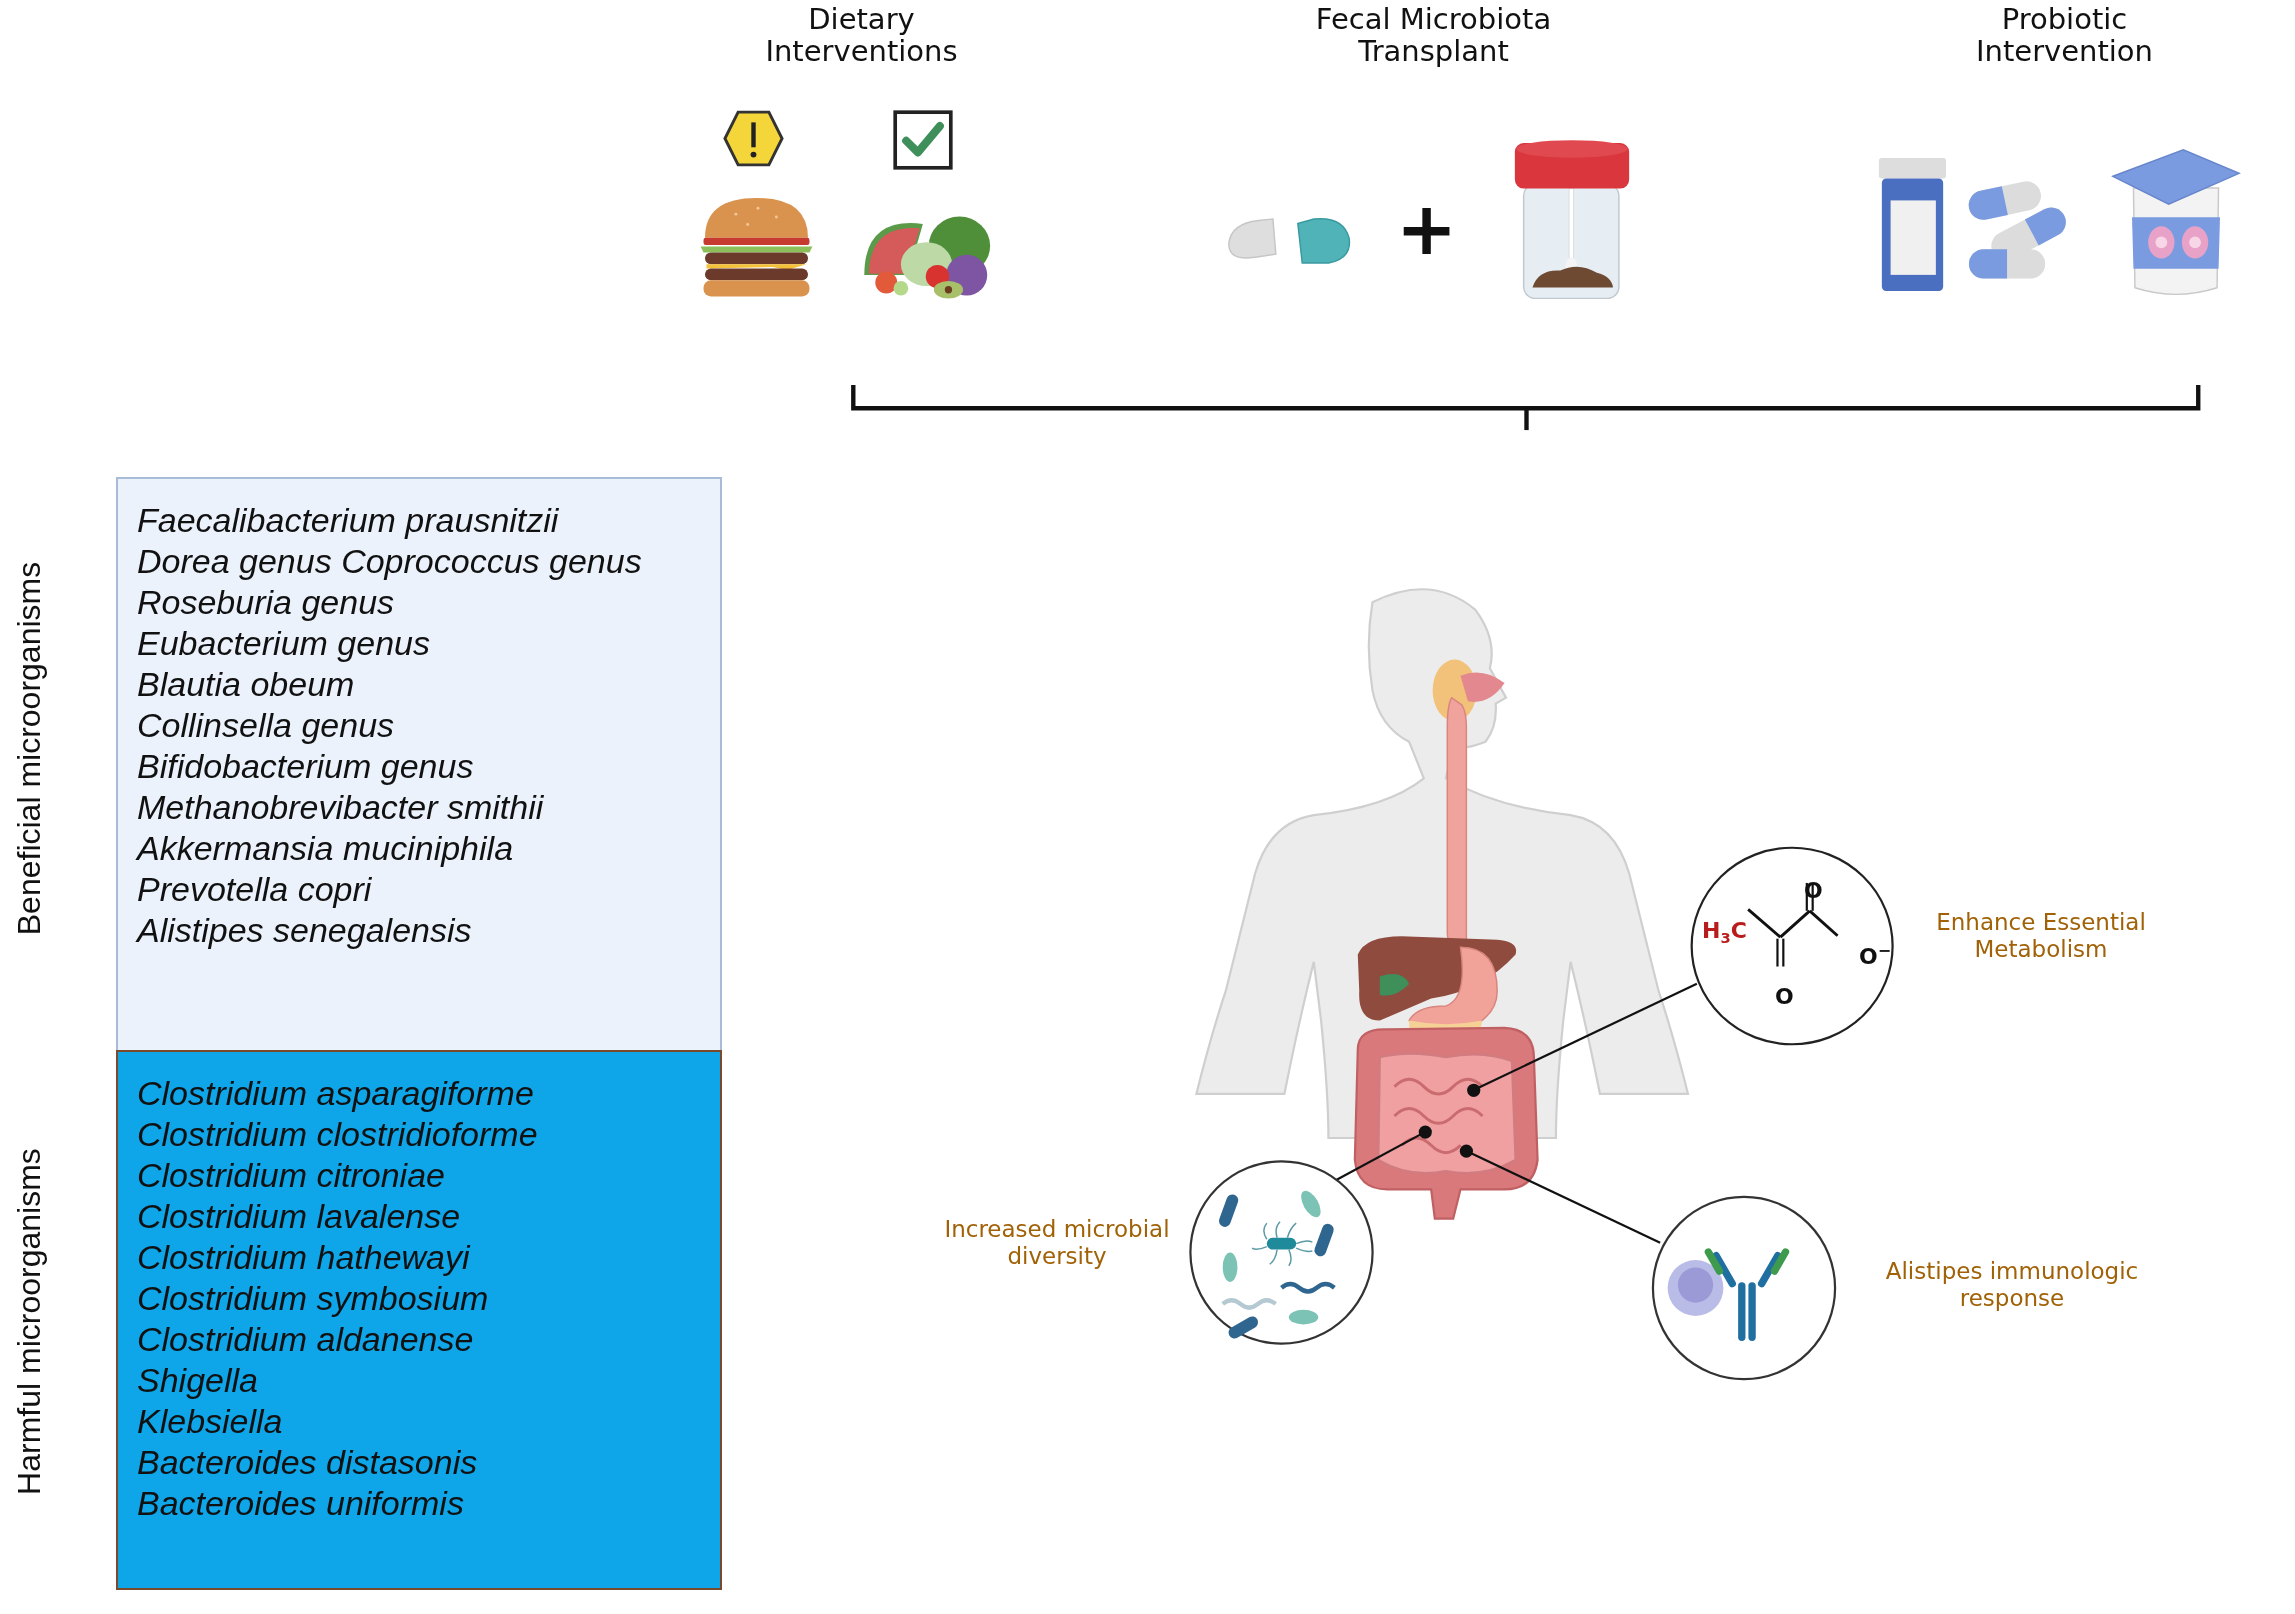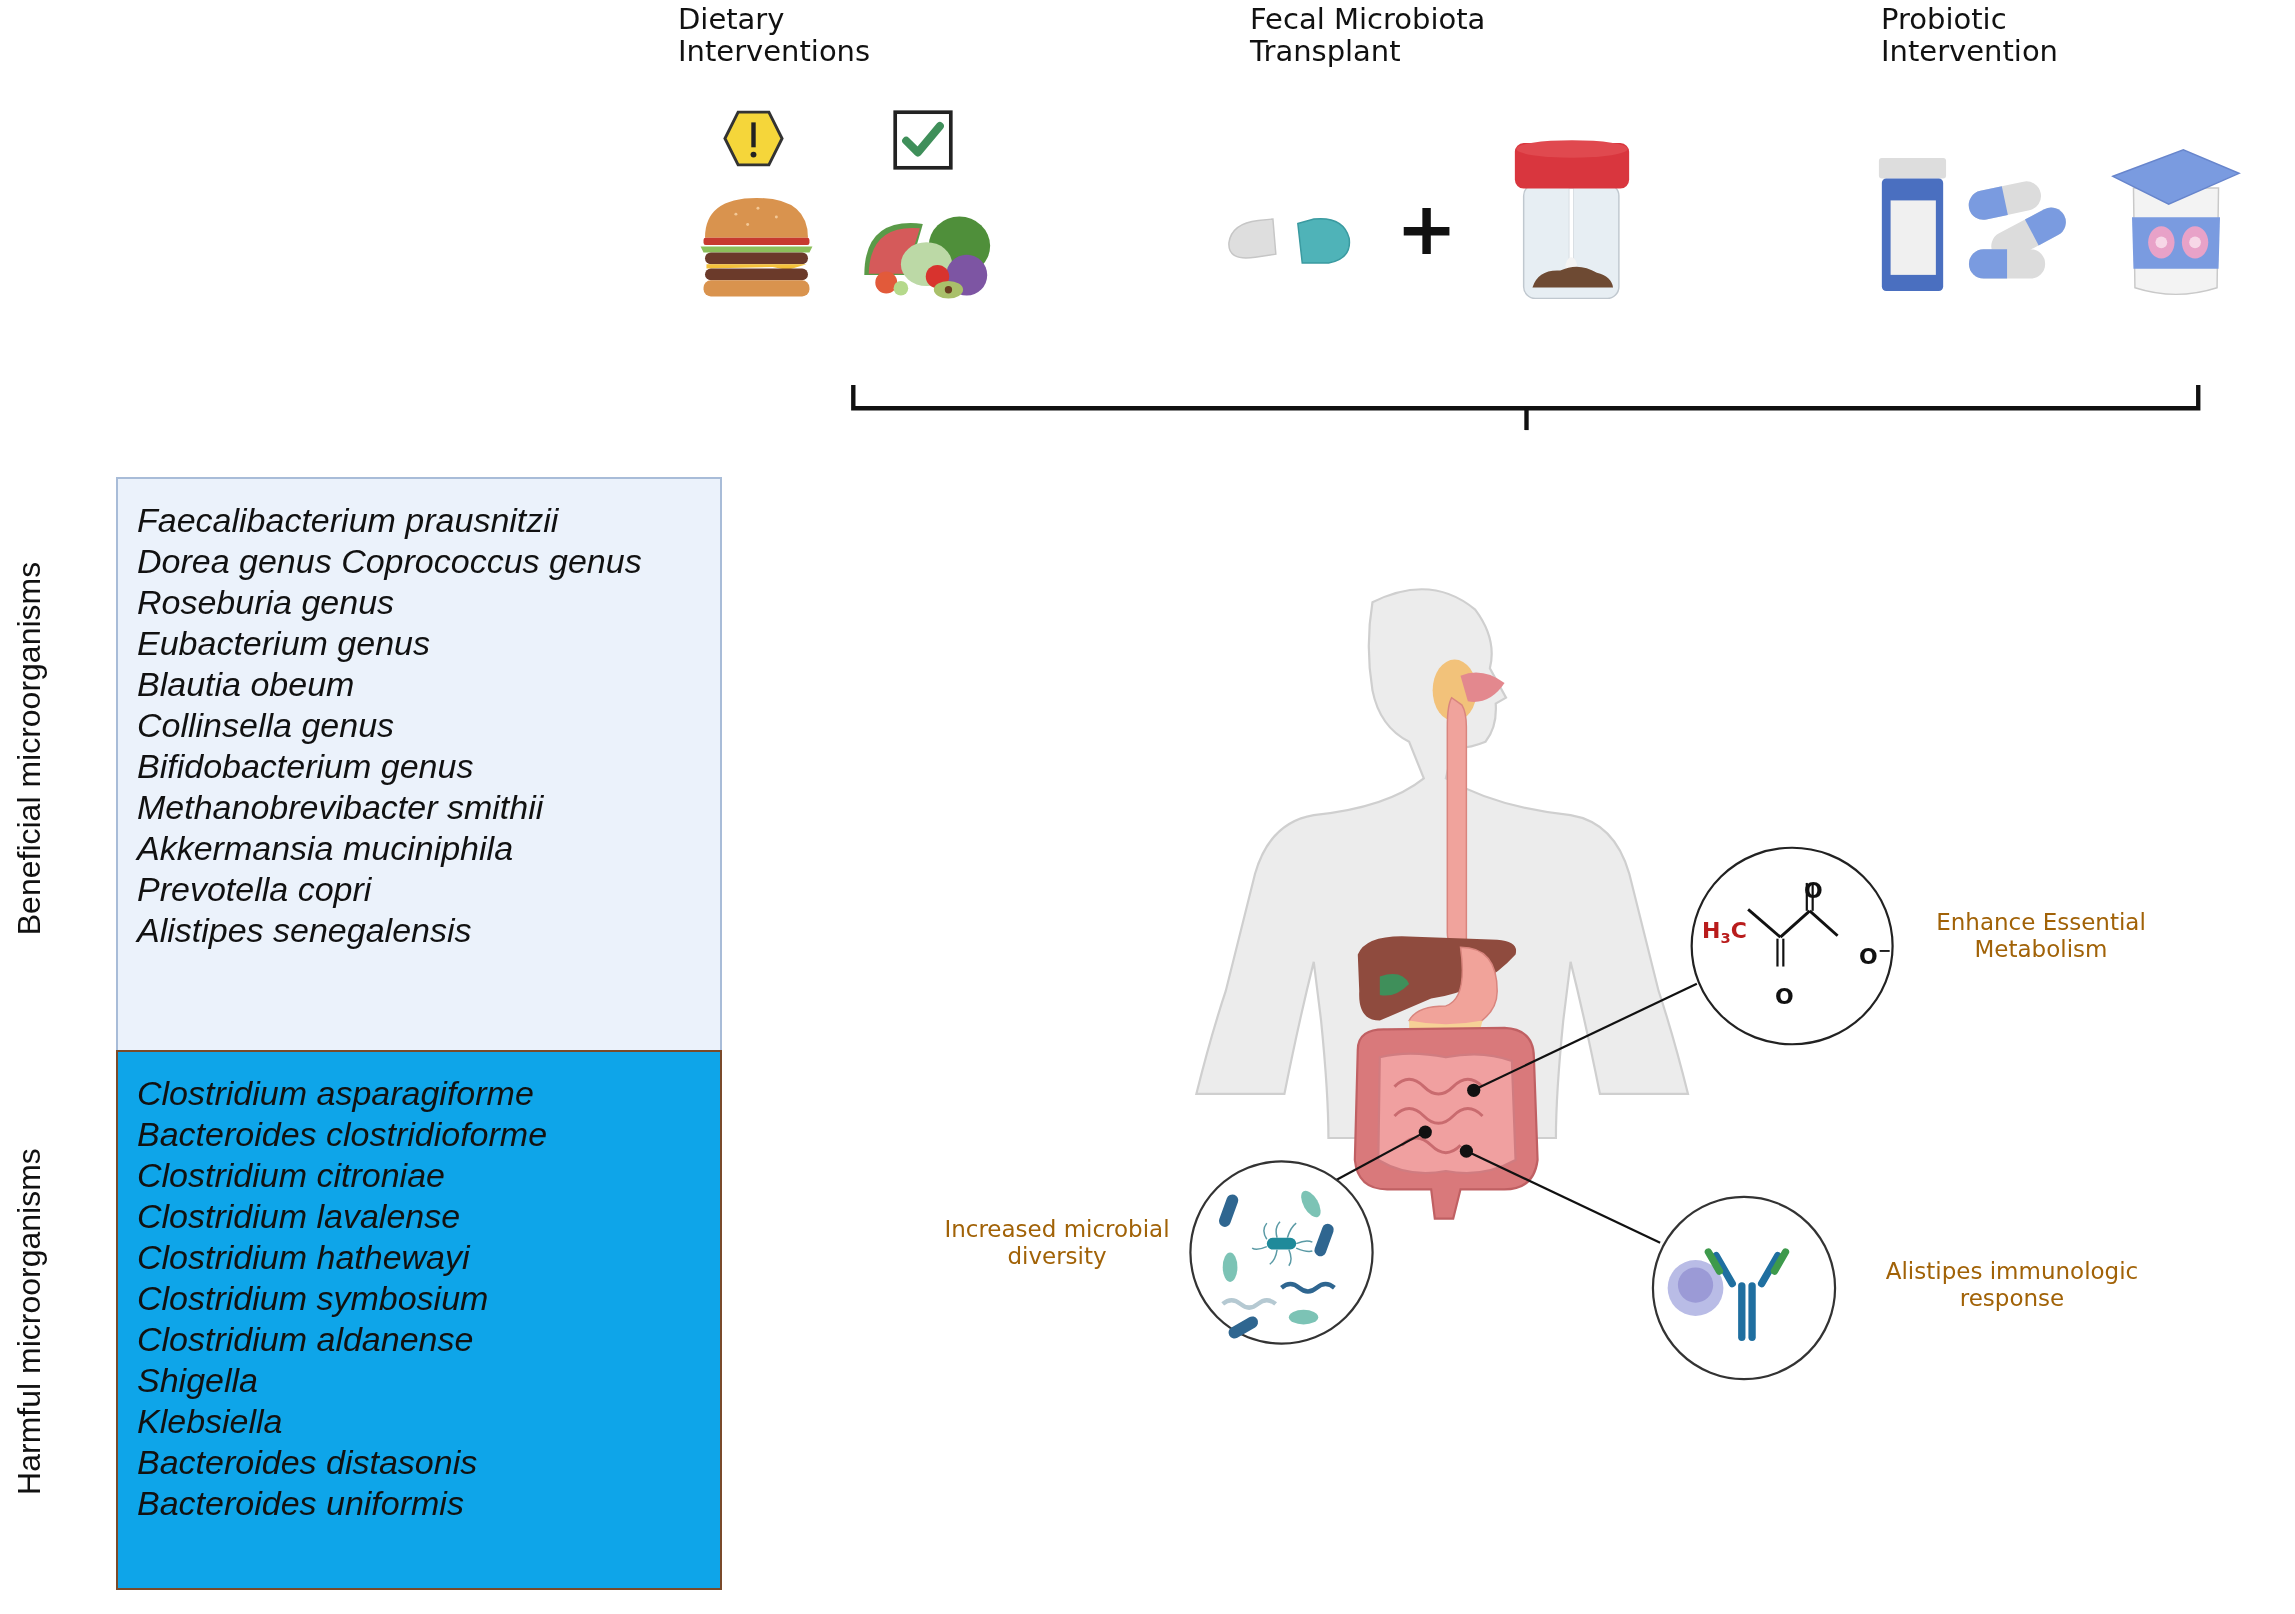--- a/index.html
+++ b/index.html
@@ -1,18 +1,18 @@
 <!DOCTYPE html>
 <html style="font-size:11.7px"><head>
 <meta charset="utf-8">
 <style>
   html, body { margin:0; padding:0; background:#ffffff; }
   body { width:2295px; height:1615px; position:relative; overflow:hidden; font-family:"DejaVu Sans", sans-serif; color:#111; }
   .abs { position:absolute; }
-  .heading { position:absolute; font-size:29px; line-height:32px; color:#111; width:367px; }
+  .heading { position:absolute; text-align:center; font-size:29px; line-height:32px; color:#111; width:367px; }
   .side-label { position:absolute; font-family:"Liberation Sans", sans-serif; font-size:32px; color:#111; transform:rotate(-90deg); transform-origin:center center; white-space:nowrap; text-align:center; width:558px; }
   .box { position:absolute; box-sizing:border-box; padding:20.6px 0 0 19px; }
   .box.beneficial { left:116px; top:477px; width:606px; height:651px; background:#ebf2fb; border:2.9px solid #a8bcd8; }
   .box.harmful { left:116px; top:1050px; width:606px; height:540px; background:#0ea5e9; border:2.9px solid #7a4a2a; }
   .org { font-family:"Liberation Sans", sans-serif; font-style:italic; font-size:34px; line-height:41px; color:#111; white-space:nowrap; }
   .caption { position:absolute; text-align:center; font-size:23px; line-height:27px; color:#a16207; }
   svg { position:absolute; overflow:visible; }
 </style>
 </head>
 <body>
@@ -123,21 +123,21 @@
   <div class="org">Collinsella genus</div>
   <div class="org">Bifidobacterium genus</div>
   <div class="org">Methanobrevibacter smithii</div>
   <div class="org">Akkermansia muciniphila</div>
   <div class="org">Prevotella copri</div>
   <div class="org">Alistipes senegalensis</div>
 </div>
 
 <div class="box harmful">
   <div class="org">Clostridium asparagiforme</div>
-  <div class="org">Bacteroides clostridioforme</div>
+  <div class="org">Clostridium clostridioforme</div>
   <div class="org">Clostridium citroniae</div>
   <div class="org">Clostridium lavalense</div>
   <div class="org">Clostridium hathewayi</div>
   <div class="org">Clostridium symbosium</div>
   <div class="org">Clostridium aldanense</div>
   <div class="org">Shigella</div>
   <div class="org">Klebsiella</div>
   <div class="org">Bacteroides distasonis</div>
   <div class="org">Bacteroides uniformis</div>
 </div>

